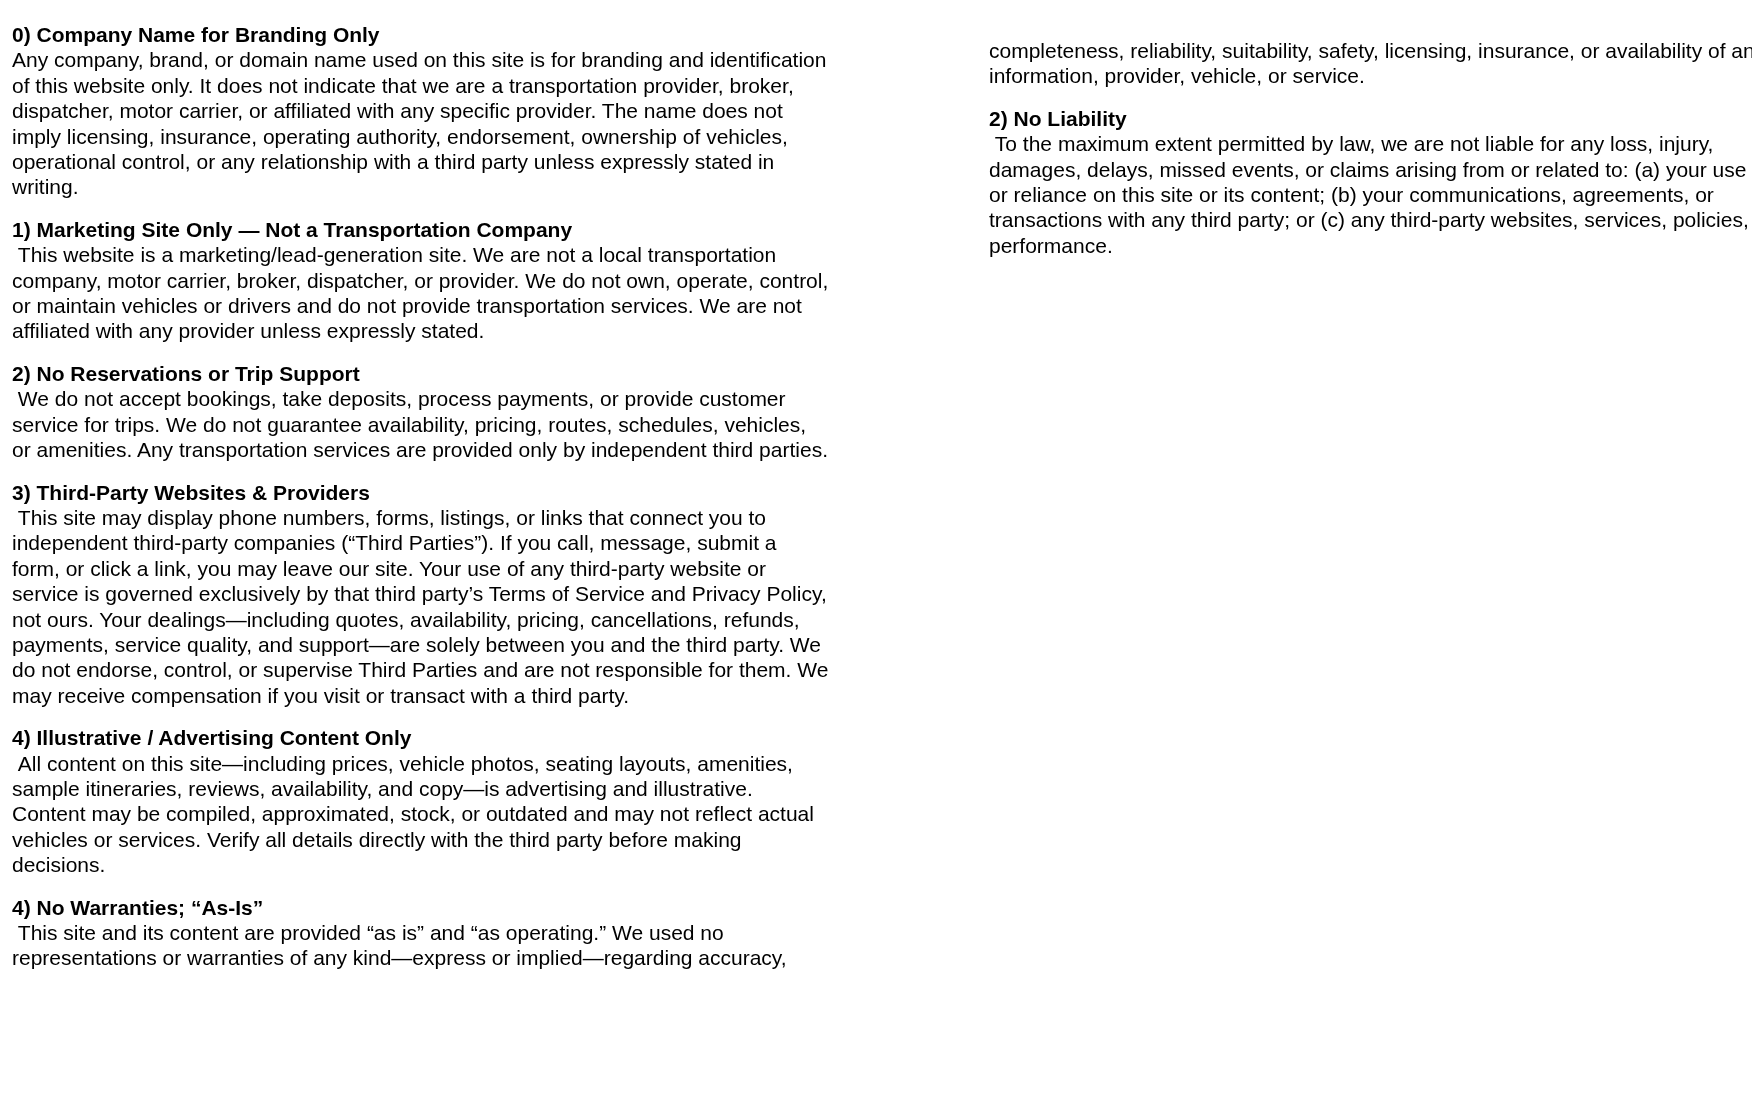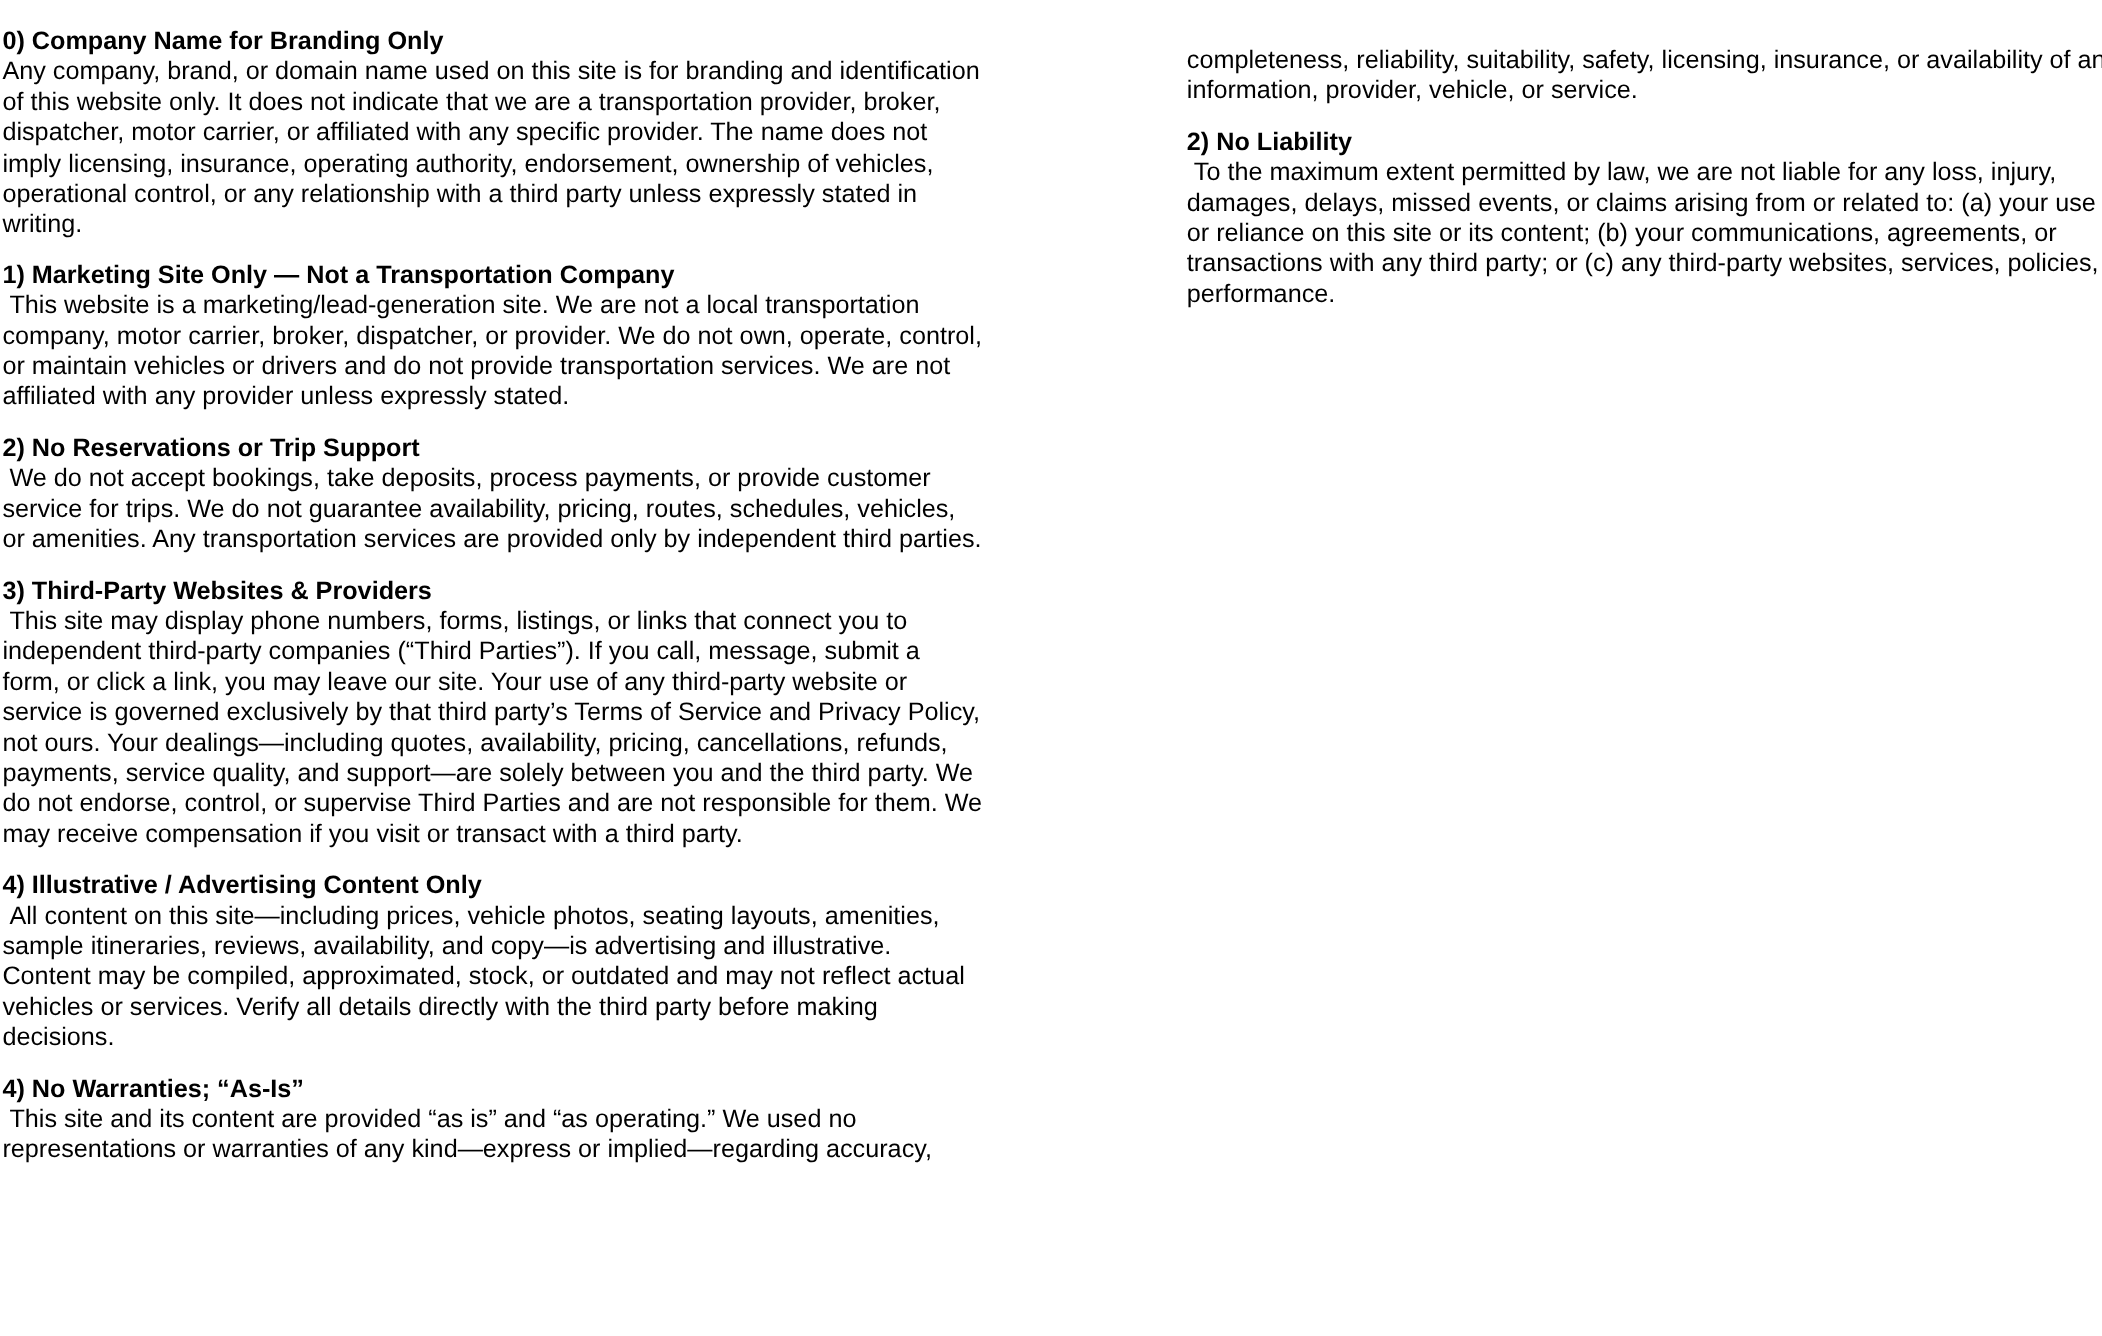--- a/index.html
+++ b/index.html
@@ -9,21 +9,21 @@
     width: 1752px;
     height: 1113px;
     background: #ffffff;
     color: #000000;
     font-family: "Liberation Sans", sans-serif;
     font-size: 21px;
     line-height: 25.4px;
     overflow: hidden;
   }
   .col { position: absolute; }
-  .col-left  { left: 2px;  top: 22px; width: 818px; }
+  .col-left  { left: 12px;  top: 22px; width: 818px; }
   .col-right { left: 945px; top: 38px; width: 800px; margin-left: 44px; }
   .section { margin: 0 0 17px 0; }
   .sec-heading { font-weight: 700; margin: 0; }
   .sec-body { margin: 0; white-space: pre-wrap; font-weight: 400; }
   .sec-body b { font-weight: 400; }
 </style>
 </head>
 <body>
 
 <div class="page">

